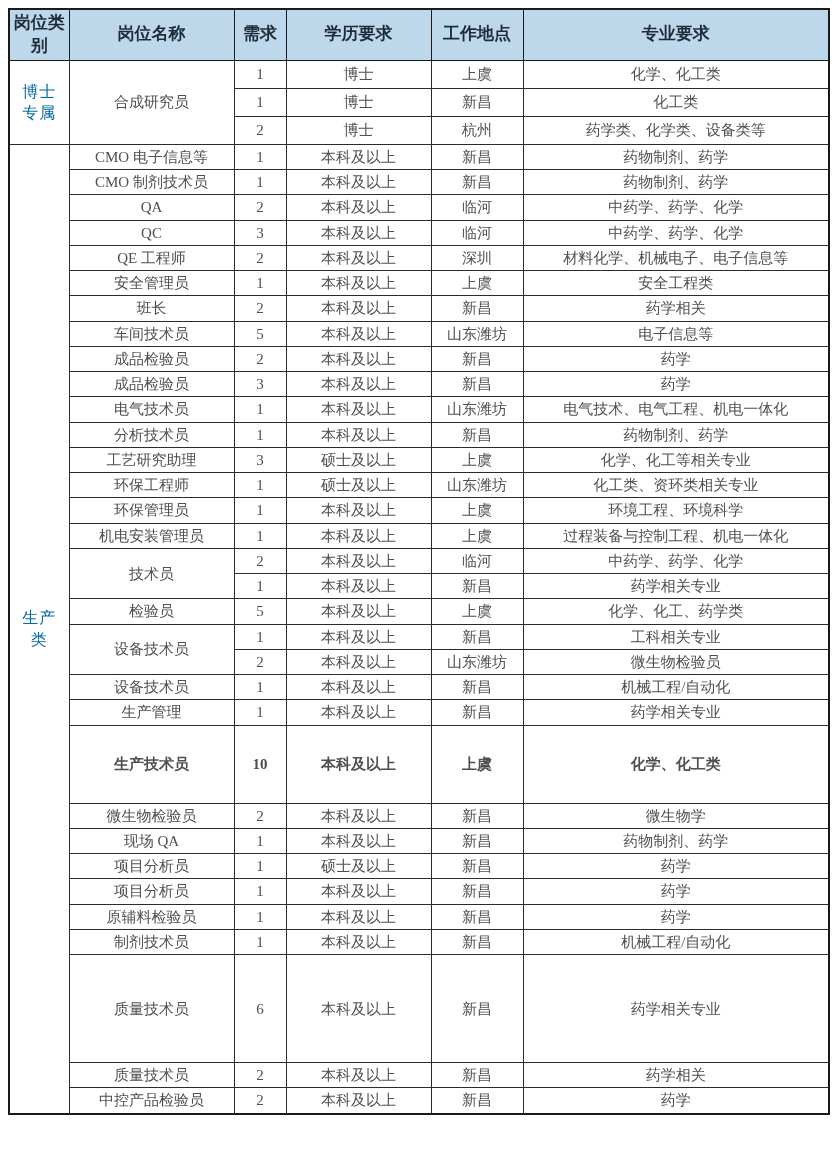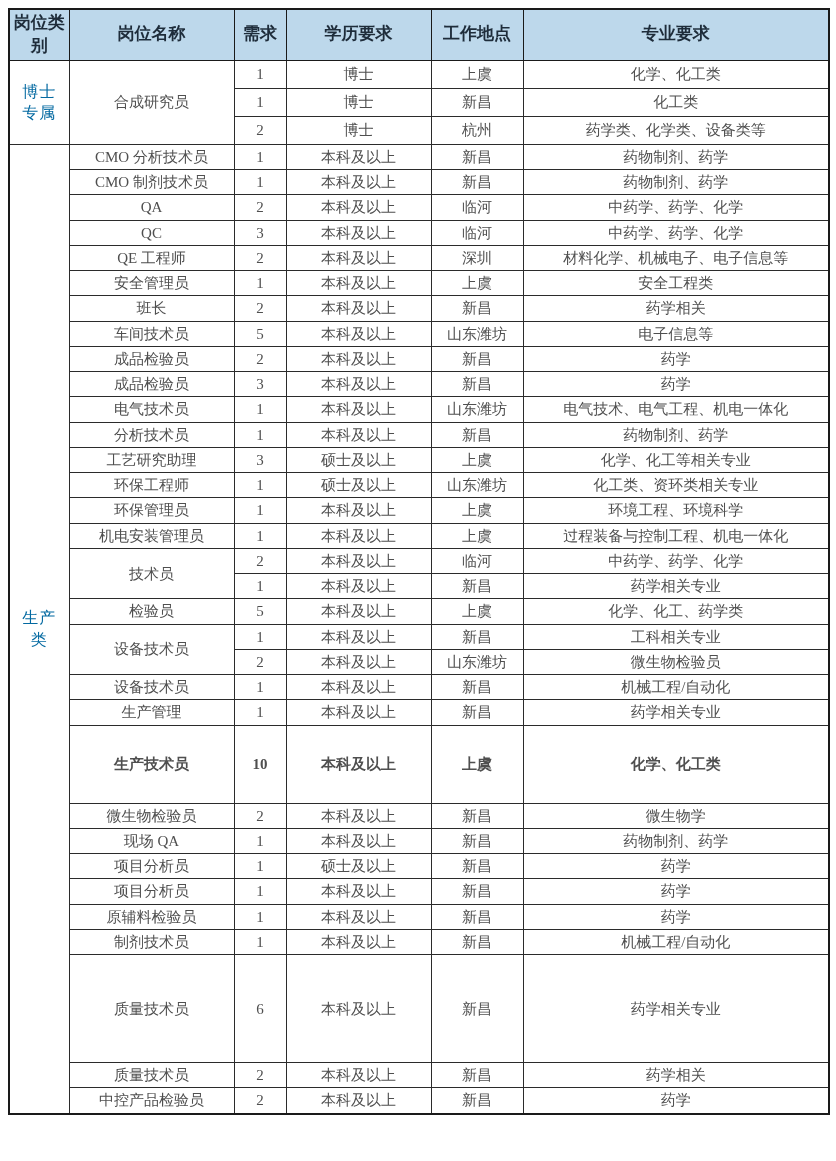--- a/index.html
+++ b/index.html
@@ -102,21 +102,21 @@
           <td>化工类</td>
         </tr>
         <tr style="height: 28px;">
           <td>2</td>
           <td>博士</td>
           <td>杭州</td>
           <td>药学类、化学类、设备类等</td>
         </tr>
         <tr>
           <td rowspan="33" class="cat">生产类</td>
-          <td>CMO 分析技术员</td>
+          <td>CMO 电子信息等</td>
           <td>1</td>
           <td>本科及以上</td>
           <td>新昌</td>
           <td>药物制剂、药学</td>
         </tr>
         <tr>
           <td>CMO 制剂技术员</td>
           <td>1</td>
           <td>本科及以上</td>
           <td>新昌</td>

